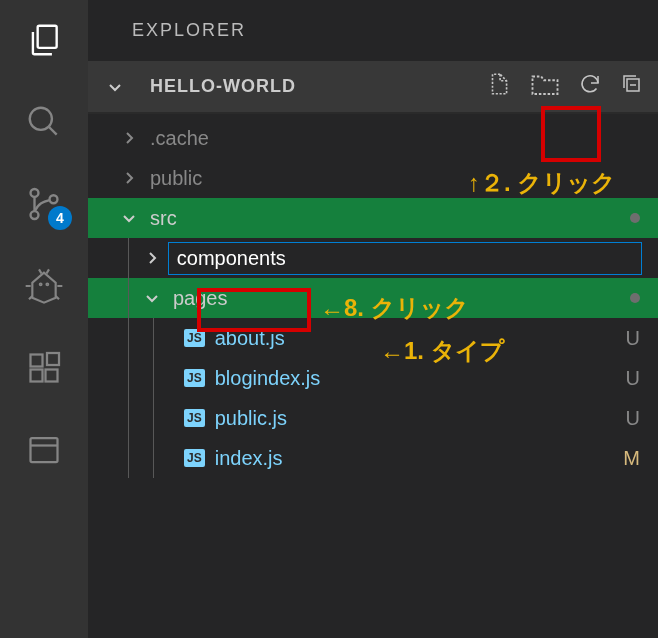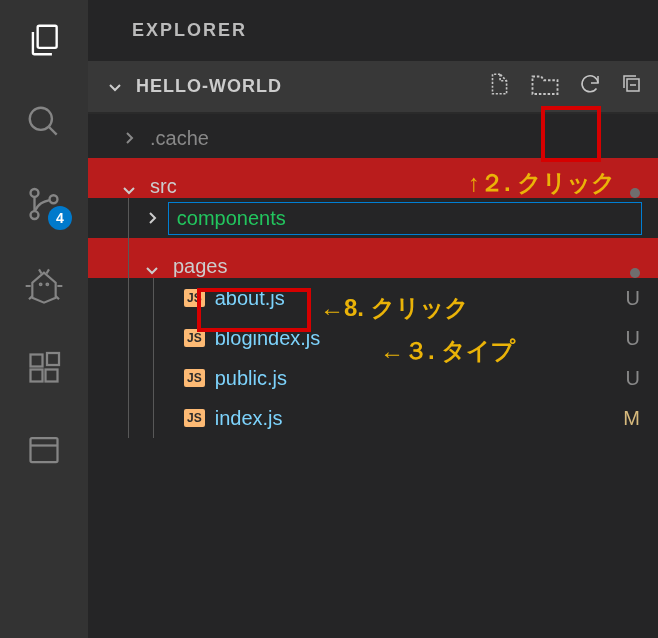--- a/index.html
+++ b/index.html
@@ -57,42 +57,42 @@
   flex: 1;
   background: #252526;
   display: flex;
   flex-direction: column;
 }
 .sidebar-title {
   color: #bbbbbb;
   font-size: 18px;
   letter-spacing: 2px;
   padding: 20px 0 20px 44px;
-  font-weight: 700;
+  font-weight: 400;
 }
 .section-header {
   background: #383838;
   color: #cccccc;
   font-weight: bold;
   font-size: 18px;
   padding: 10px 10px 10px 18px;
   display: flex;
   align-items: center;
   gap: 10px;
   border-bottom: 2px solid #2a2a2a;
   letter-spacing: 1px;
 }
 .section-header.project {
   justify-content: space-between;
   padding-right: 14px;
 }
 .section-header .left {
   display: flex;
   align-items: center;
-  gap: 12px;
+  gap: 26px;
 }
 .header-actions {
   display: flex;
   align-items: center;
   gap: 18px;
 }
 .header-action-icon {
   color: #c5c5c5;
   cursor: pointer;
 }
@@ -102,23 +102,22 @@
 .tree-row {
   display: flex;
   align-items: center;
   height: 40px;
   color: #888888;
   font-size: 20px;
   cursor: pointer;
   position: relative;
 }
 .tree-row.folder-open {
-  background: #b91c1c;
+  background: #15803d;
   color: #cccccc;
-  align-items: flex-end;
 }
 .chev {
   width: 18px;
   display: flex;
   justify-content: center;
   flex-shrink: 0;
 }
 .indent {
   flex-shrink: 0;
 }
@@ -128,21 +127,21 @@
 .guideline::before {
   content: "";
   position: absolute;
   left: 0;
   top: 0;
   bottom: 0;
   width: 1px;
   background: #585858;
 }
 .js-badge {
-  background: #fdba74;
+  background: #7dd3fc;
   color: #2c2c2c;
   font-size: 12px;
   font-weight: bold;
   padding: 2px 3px;
   border-radius: 2px;
   margin-right: 10px;
   flex-shrink: 0;
 }
 .file-label {
   color: #7dd3fc;
@@ -158,21 +157,21 @@
   width: 10px;
   height: 10px;
   border-radius: 50%;
   background: #6e6e6e;
   margin-left: auto;
   margin-right: 18px;
 }
 .input-row input {
   background: transparent;
   border: 1px solid #007fd4;
-  color: #22c55e;
+  color: #ffffff;
   font-size: 20px;
   padding: 4px 8px;
   width: 100%;
   outline: none;
 }
 .input-row {
   padding-right: 16px;
 }
 
 
@@ -306,20 +305,28 @@
     <div class="tree-row">
       <div class="indent" style="width:32px"></div>
       <svg class="chev" width="16" height="16" viewBox="0 0 16 16">
           <path d="M6 3l5 5-5 5" stroke="#888" stroke-width="2" fill="none"></path>
         </svg>
       <div style="width:12px"></div>
       <span>.cache</span>
     </div>
 
 
+    <div class="tree-row">
+      <div class="indent" style="width:32px"></div>
+      <svg class="chev" width="16" height="16" viewBox="0 0 16 16">
+          <path d="M6 3l5 5-5 5" stroke="#888" stroke-width="2" fill="none"></path>
+        </svg>
+      <div style="width:12px"></div>
+      <span>public</span>
+    </div>
 
     <div class="tree-row folder-open">
       <div class="indent" style="width:32px"></div>
       <svg class="chev" width="16" height="16" viewBox="0 0 16 16">
           <path d="M3 6l5 5 5-5" stroke="#ccc" stroke-width="2" fill="none"></path>
         </svg>
       <div style="width:12px"></div>
       <span>src</span>
       <div class="dot"></div>
     </div>
@@ -382,13 +389,13 @@
     </div>
 
 
   </div>
 </div>
 
 <div class="anno box1"></div>
 <div class="anno box2"></div>
 <div class="anno text1">←8. クリック</div>
 <div class="anno text2">↑２. クリック</div>
-<div class="anno text3">←３. タイプ</div>
+<div class="anno text3">←1. タイプ</div>
 
 </body></html>

